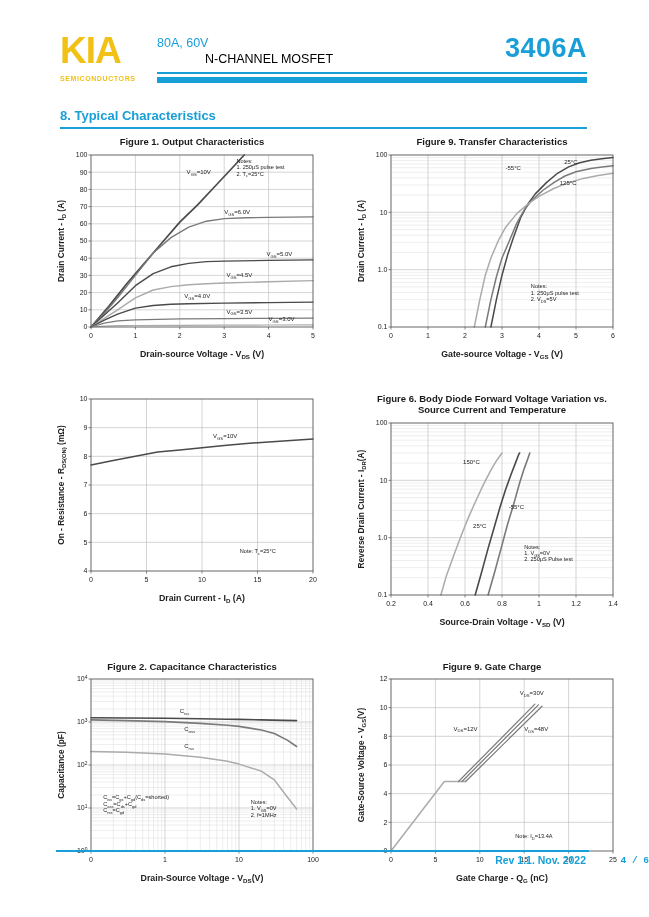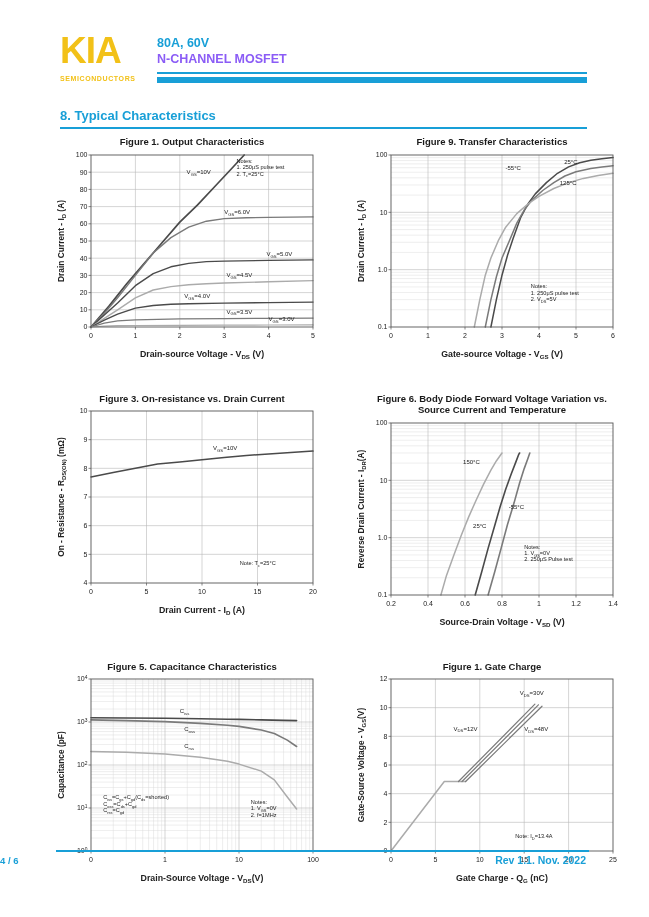--- a/index.html
+++ b/index.html
@@ -4,54 +4,55 @@
 <style>
   html,body{margin:0;padding:0;background:#f4f4f4;}
   .page{position:relative;width:649px;height:917px;background:#ffffff;margin:0 auto;
         font-family:"Liberation Sans",sans-serif;outline:1px solid #e2e2e2;overflow:hidden;}
   
   .hdr{position:absolute;top:33px;left:60px;right:62px;display:flex;}
   .logo-block{width:97px;flex:0 0 97px;}
   .logo-text{font-size:37px;font-weight:bold;line-height:36px;letter-spacing:-1px;}
   .logo-sub{font-size:7px;font-weight:bold;letter-spacing:0.6px;margin-top:6px;}
   .hdr-right{flex:1;position:relative;padding-top:2px;}
-  .spec-line{font-size:12.5px;font-weight:bold;line-height:16px;}
+  .spec-line{font-size:12.5px;font-weight:normal;line-height:16px;}
   .part-number{position:absolute;top:0px;right:0px;font-size:27px;font-weight:600;letter-spacing:0.5px;}
   .rule-thin{height:2px;margin-top:5px;}
   .rule-thick{height:6px;margin-top:3px;}
   
   .section{position:absolute;top:108px;left:60px;right:62px;}
   .section-text{font-size:13px;font-weight:bold;}
   .section-rule{height:1.5px;margin-top:4px;}
   
   .grid{position:absolute;top:136px;left:56px;width:560px;display:grid;
         grid-template-columns:1fr 1fr;column-gap:16px;row-gap:9px;gap:28px;}
   .fig{width:272px;}
   .fig-title{font-size:9.5px;font-weight:600;color:#1a1a1a;text-align:center;line-height:11.5px;
              padding:0 6px;margin-bottom:1px;}
   svg text{font-family:"Liberation Sans",sans-serif;fill:#222;}
   
   .footer-rule{position:absolute;left:56px;right:60px;top:850px;height:1.5px;}
-  .footer-page{position:absolute;top:855px;left:0;width:100%;text-align:left;
-               font-size:9.5px;font-weight:bold;}
+  .footer-page{position:absolute;top:855px;left:0;width:100%;text-align:right;
+               font-size:9.5px;font-weight:bold;font-family:Liberation Mono, monospace;}
   .footer-rev{position:absolute;top:854px;right:63px;font-size:10.5px;font-weight:bold;}
 </style>
 </head>
 <body>
 
 <div class="page">
 
   <div class="hdr">
     <div class="logo-block">
       <div class="logo-text" style="color: rgb(242, 193, 24);">KIA</div>
       <div class="logo-sub" style="color: rgb(242, 193, 24);">SEMICONDUCTORS</div>
     </div>
     <div class="hdr-right">
       <div class="spec-line" style="color: rgb(24, 159, 215);">80A, 60V</div>
-      <div class="spec-line" style="color: #8b5cf6;">N-CHANNEL MOSFET</div>
+      <div class="spec-line" style="color: #000000; margin-left: 48px;">N-CHANNEL MOSFET</div>
+      <div class="part-number" style="color: rgb(24, 159, 215);">3406A</div>
       <div class="rule-thin" style="background: rgb(24, 159, 215);"></div>
       <div class="rule-thick" style="background: rgb(24, 159, 215);"></div>
     </div>
   </div>
 
   <div class="section">
     <div class="section-text" style="color: rgb(24, 159, 215);">8. Typical Characteristics</div>
     <div class="section-rule" style="background: rgb(24, 159, 215);"></div>
   </div>
 
@@ -192,21 +193,20 @@
             <text x="8" y="92" font-size="8.4" font-weight="600" text-anchor="middle" transform="rotate(-90 8 92)"><tspan>Drain Current - I</tspan><tspan dy="1.8" font-size="70%">D</tspan><tspan dy="-1.8"> (A)</tspan></text>
             <text x="164.87" y="20.619999999999994" font-size="6" text-anchor="end" fill="#3d3d3d"><tspan>-55°C</tspan></text>
             <text x="208.16" y="15.460000000000008" font-size="6" text-anchor="start" fill="#3d3d3d"><tspan>25°C</tspan></text>
             <text x="203.72" y="36.10000000000001" font-size="6" text-anchor="start" fill="#3d3d3d"><tspan>125°C</tspan></text>
             <text x="174.86" y="139.3" font-size="5.6" text-anchor="start" fill="#3d3d3d"><tspan>Notes:</tspan></text>
             <text x="174.86" y="145.70000000000002" font-size="5.6" text-anchor="start" fill="#3d3d3d"><tspan>1. 250μS pulse test</tspan></text>
             <text x="174.86" y="152.10000000000002" font-size="5.6" text-anchor="start" fill="#3d3d3d"><tspan>2. V</tspan><tspan dy="1.8" font-size="70%">DS</tspan><tspan dy="-1.8">=5V</tspan></text>
           </svg></div>
     </div>
     <div class="fig">
-      <div class="fig-title">Figure 3. On-resistance vs. Drain Current</div>
       <div class="fig-body"><svg viewBox="0 0 266 212" width="266" height="212">
             <line x1="90.5" y1="6" x2="90.5" y2="178" stroke="#b8b8b8" stroke-width="0.6"></line>
             <line x1="146" y1="6" x2="146" y2="178" stroke="#b8b8b8" stroke-width="0.6"></line>
             <line x1="201.5" y1="6" x2="201.5" y2="178" stroke="#b8b8b8" stroke-width="0.6"></line>
             <line x1="35" y1="149.33333333333334" x2="257" y2="149.33333333333334" stroke="#b8b8b8" stroke-width="0.6"></line>
             <line x1="35" y1="120.66666666666669" x2="257" y2="120.66666666666669" stroke="#b8b8b8" stroke-width="0.6"></line>
             <line x1="35" y1="92" x2="257" y2="92" stroke="#b8b8b8" stroke-width="0.6"></line>
             <line x1="35" y1="63.33333333333334" x2="257" y2="63.33333333333334" stroke="#b8b8b8" stroke-width="0.6"></line>
             <line x1="35" y1="34.66666666666666" x2="257" y2="34.66666666666666" stroke="#b8b8b8" stroke-width="0.6"></line>
             <path d="M35.0 71.9 L57.2 67.6 L79.4 63.3 L101.6 59.0 L123.8 57.0 L146.0 54.7 L168.2 52.4 L190.4 50.4 L212.6 49.0 L234.8 47.6 L257.0 46.1" fill="none" stroke="#4a4a4a" stroke-width="1.5" stroke-linejoin="round" stroke-linecap="round"></path>
@@ -305,21 +305,21 @@
             <text x="8" y="92" font-size="8.4" font-weight="600" text-anchor="middle" transform="rotate(-90 8 92)"><tspan>Reverse Drain Current - I</tspan><tspan dy="1.8" font-size="70%">DR</tspan><tspan dy="-1.8">(A)</tspan></text>
             <text x="123.80000000000001" y="47.28" font-size="6" text-anchor="end" fill="#3d3d3d"><tspan>150°C</tspan></text>
             <text x="130.45999999999998" y="110.92" font-size="6" text-anchor="end" fill="#3d3d3d"><tspan>25°C</tspan></text>
             <text x="152.66000000000003" y="92" font-size="6" text-anchor="start" fill="#3d3d3d"><tspan>-55°C</tspan></text>
             <text x="168.2" y="131.56" font-size="5.6" text-anchor="start" fill="#3d3d3d"><tspan>Notes:</tspan></text>
             <text x="168.2" y="137.96" font-size="5.6" text-anchor="start" fill="#3d3d3d"><tspan>1. V</tspan><tspan dy="1.8" font-size="70%">GS</tspan><tspan dy="-1.8">=0V</tspan></text>
             <text x="168.2" y="144.36" font-size="5.6" text-anchor="start" fill="#3d3d3d"><tspan>2. 250μS Pulse test</tspan></text>
           </svg></div>
     </div>
     <div class="fig">
-      <div class="fig-title">Figure 5. Capacitance Characteristics</div>
+      <div class="fig-title">Figure 2. Capacitance Characteristics</div>
       <div class="fig-body"><svg viewBox="0 0 266 212" width="266" height="212">
             <line x1="57.27621967913461" y1="6" x2="57.27621967913461" y2="178" stroke="#d8d8d8" stroke-width="0.45"></line>
             <line x1="70.30697284925503" y1="6" x2="70.30697284925503" y2="178" stroke="#d8d8d8" stroke-width="0.45"></line>
             <line x1="79.55243935826923" y1="6" x2="79.55243935826923" y2="178" stroke="#d8d8d8" stroke-width="0.45"></line>
             <line x1="86.72378032086539" y1="6" x2="86.72378032086539" y2="178" stroke="#d8d8d8" stroke-width="0.45"></line>
             <line x1="92.58319252838963" y1="6" x2="92.58319252838963" y2="178" stroke="#d8d8d8" stroke-width="0.45"></line>
             <line x1="97.53725496105503" y1="6" x2="97.53725496105503" y2="178" stroke="#d8d8d8" stroke-width="0.45"></line>
             <line x1="101.82865903740382" y1="6" x2="101.82865903740382" y2="178" stroke="#d8d8d8" stroke-width="0.45"></line>
             <line x1="105.61394569851005" y1="6" x2="105.61394569851005" y2="178" stroke="#d8d8d8" stroke-width="0.45"></line>
             <line x1="131.2762196791346" y1="6" x2="131.2762196791346" y2="178" stroke="#d8d8d8" stroke-width="0.45"></line>
@@ -404,21 +404,21 @@
             <text x="128.24" y="74.8" font-size="6" text-anchor="start" fill="#3d3d3d"><tspan>C</tspan><tspan dy="1.8" font-size="70%">rss</tspan></text>
             <text x="47.21" y="126.39999999999999" font-size="5.6" text-anchor="start" fill="#3d3d3d"><tspan>C</tspan><tspan dy="1.8" font-size="70%">iss</tspan><tspan dy="-1.8">=C</tspan><tspan dy="1.8" font-size="70%">gs</tspan><tspan dy="-1.8">+C</tspan><tspan dy="1.8" font-size="70%">gd</tspan><tspan dy="-1.8">(C</tspan><tspan dy="1.8" font-size="70%">ds</tspan><tspan dy="-1.8">=shorted)</tspan></text>
             <text x="47.21" y="132.79999999999998" font-size="5.6" text-anchor="start" fill="#3d3d3d"><tspan>C</tspan><tspan dy="1.8" font-size="70%">oss</tspan><tspan dy="-1.8">=C</tspan><tspan dy="1.8" font-size="70%">ds</tspan><tspan dy="-1.8">+C</tspan><tspan dy="1.8" font-size="70%">gd</tspan></text>
             <text x="47.21" y="139.2" font-size="5.6" text-anchor="start" fill="#3d3d3d"><tspan>C</tspan><tspan dy="1.8" font-size="70%">rss</tspan><tspan dy="-1.8">=C</tspan><tspan dy="1.8" font-size="70%">gd</tspan></text>
             <text x="194.84" y="130.7" font-size="5.6" text-anchor="start" fill="#3d3d3d"><tspan>Notes:</tspan></text>
             <text x="194.84" y="137.1" font-size="5.6" text-anchor="start" fill="#3d3d3d"><tspan>1. V</tspan><tspan dy="1.8" font-size="70%">GS</tspan><tspan dy="-1.8">=0V</tspan></text>
             <text x="194.84" y="143.5" font-size="5.6" text-anchor="start" fill="#3d3d3d"><tspan>2. f=1MHz</tspan></text>
           </svg></div>
     </div>
     <div class="fig">
-      <div class="fig-title">Figure 1. Gate Charge</div>
+      <div class="fig-title">Figure 9. Gate Charge</div>
       <div class="fig-body"><svg viewBox="0 0 266 212" width="266" height="212">
             <line x1="79.4" y1="6" x2="79.4" y2="178" stroke="#b8b8b8" stroke-width="0.6"></line>
             <line x1="123.80000000000001" y1="6" x2="123.80000000000001" y2="178" stroke="#b8b8b8" stroke-width="0.6"></line>
             <line x1="168.2" y1="6" x2="168.2" y2="178" stroke="#b8b8b8" stroke-width="0.6"></line>
             <line x1="212.60000000000002" y1="6" x2="212.60000000000002" y2="178" stroke="#b8b8b8" stroke-width="0.6"></line>
             <line x1="35" y1="149.33333333333334" x2="257" y2="149.33333333333334" stroke="#b8b8b8" stroke-width="0.6"></line>
             <line x1="35" y1="120.66666666666669" x2="257" y2="120.66666666666669" stroke="#b8b8b8" stroke-width="0.6"></line>
             <line x1="35" y1="92" x2="257" y2="92" stroke="#b8b8b8" stroke-width="0.6"></line>
             <line x1="35" y1="63.33333333333334" x2="257" y2="63.33333333333334" stroke="#b8b8b8" stroke-width="0.6"></line>
             <line x1="35" y1="34.66666666666666" x2="257" y2="34.66666666666666" stroke="#b8b8b8" stroke-width="0.6"></line>

